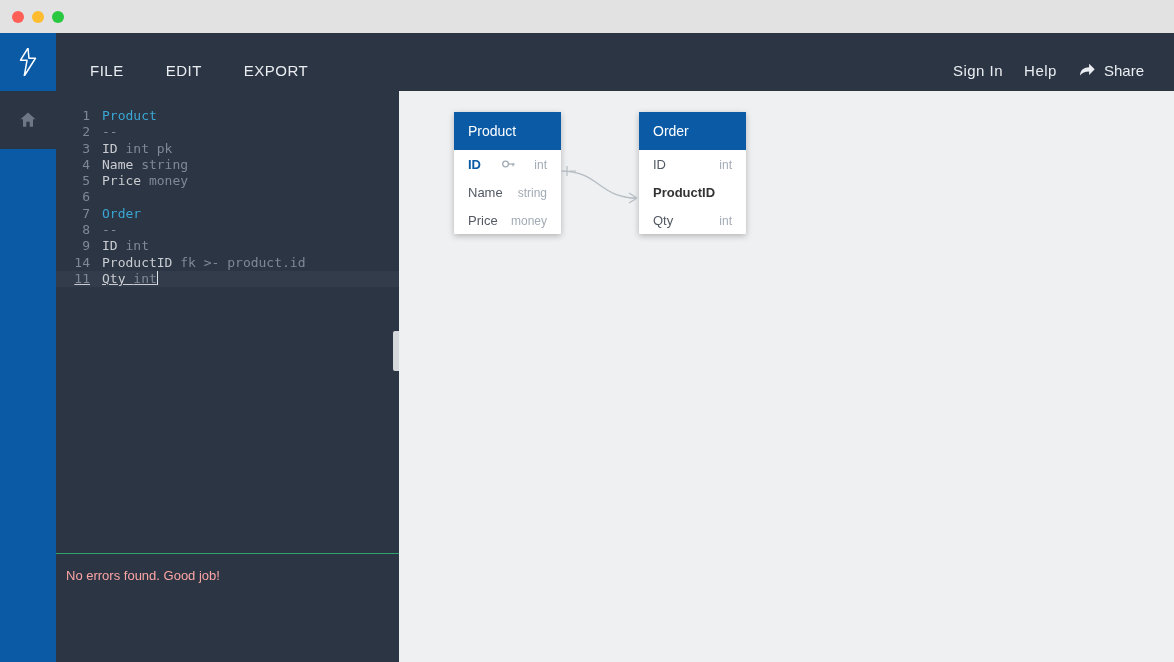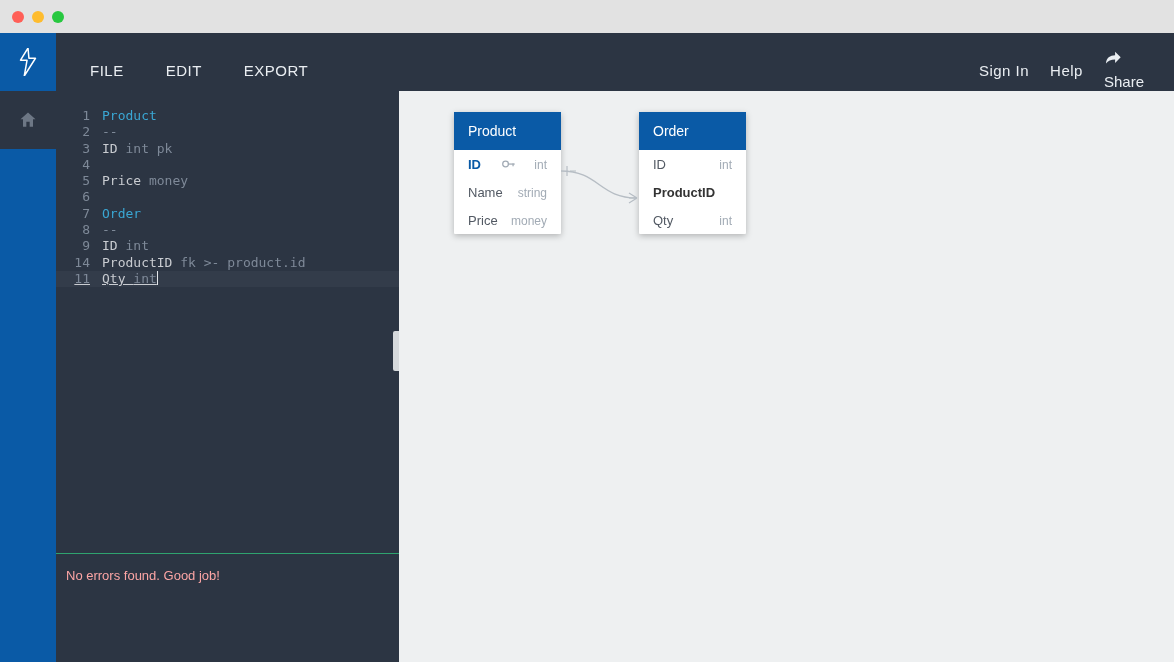--- a/index.html
+++ b/index.html
@@ -13,21 +13,21 @@
     .left-rail { width: 56px; background: #0a5aa6; display: flex; flex-direction: column; align-items: center; }
     .logo { height: 58px; width: 56px; display: flex; align-items: center; justify-content: center; }
     .logo svg { width: 24px; height: 28px; }
     .home-icon { height: 58px; width: 56px; display: flex; align-items: center; justify-content: center; color: #888; background: #2c3543; }
     .content { flex: 1; display: flex; flex-direction: column; }
     .topbar { height: 58px; background: #2c3543; display: flex; align-items: center; padding: 16px 30px 0 34px; }
     .menu-left { display: flex; gap: 42px; }
     .menu-item { color: #eaeef2; font-size: 15px; letter-spacing: 0.5px; cursor: pointer; }
     .spacer { flex: 1; }
     .menu-right { display: flex; gap: 21px; align-items: center; color: #eaeef2; font-size: 15px; }
-    .share-wrap { display: flex; gap: 8px; cursor: pointer; flex-direction: column; }
+    .share-wrap { display: flex; align-items: center; gap: 8px; cursor: pointer; }
     .main { flex: 1; display: flex; }
     .editor-col { width: 343px; background: #2c3543; display: flex; flex-direction: column; }
     .editor { flex: 1; font-family: "SFMono-Regular", Menlo, Consolas, monospace; font-size: 13px; line-height: 16.3px; padding-top: 17px; color: #c9ccd1; position: relative; }
     .editor-row { display: flex; }
     .gutter { width: 46px; text-align: right; padding-right: 12px; color: #7e8998; user-select: none; }
     .code { flex: 1; white-space: pre; }
     .code .title { color: #3aa7d4; }
     .code .kw { color: #7e8998; }
     .code .txt { color: #c9ccd1; }
     .editor-row.active { background: #333c4a; text-decoration: underline; }
@@ -99,20 +99,21 @@
             <div class="editor-row">
               <div class="gutter">2</div>
               <div class="code"><span class="kw">--</span></div>
             </div>
             <div class="editor-row">
               <div class="gutter">3</div>
               <div class="code"><span class="txt">ID </span><span class="kw">int pk</span></div>
             </div>
             <div class="editor-row">
               <div class="gutter">4</div>
+              <div class="code"><span class="txt">Name </span><span class="kw">string</span></div>
             </div>
             <div class="editor-row">
               <div class="gutter">5</div>
               <div class="code"><span class="txt">Price </span><span class="kw">money</span></div>
             </div>
             <div class="editor-row">
               <div class="gutter">6</div>
               <div class="code"></div>
             </div>
             <div class="editor-row">

